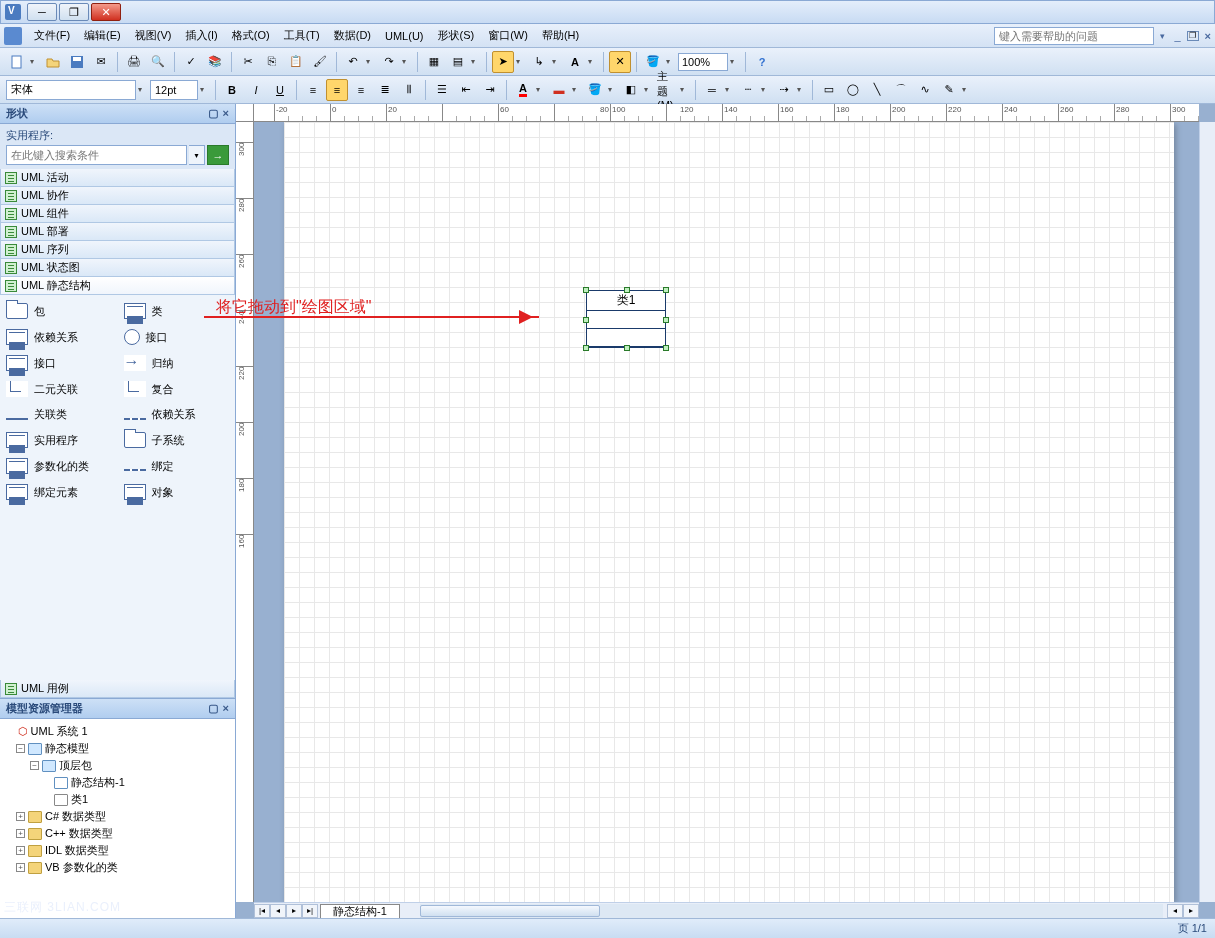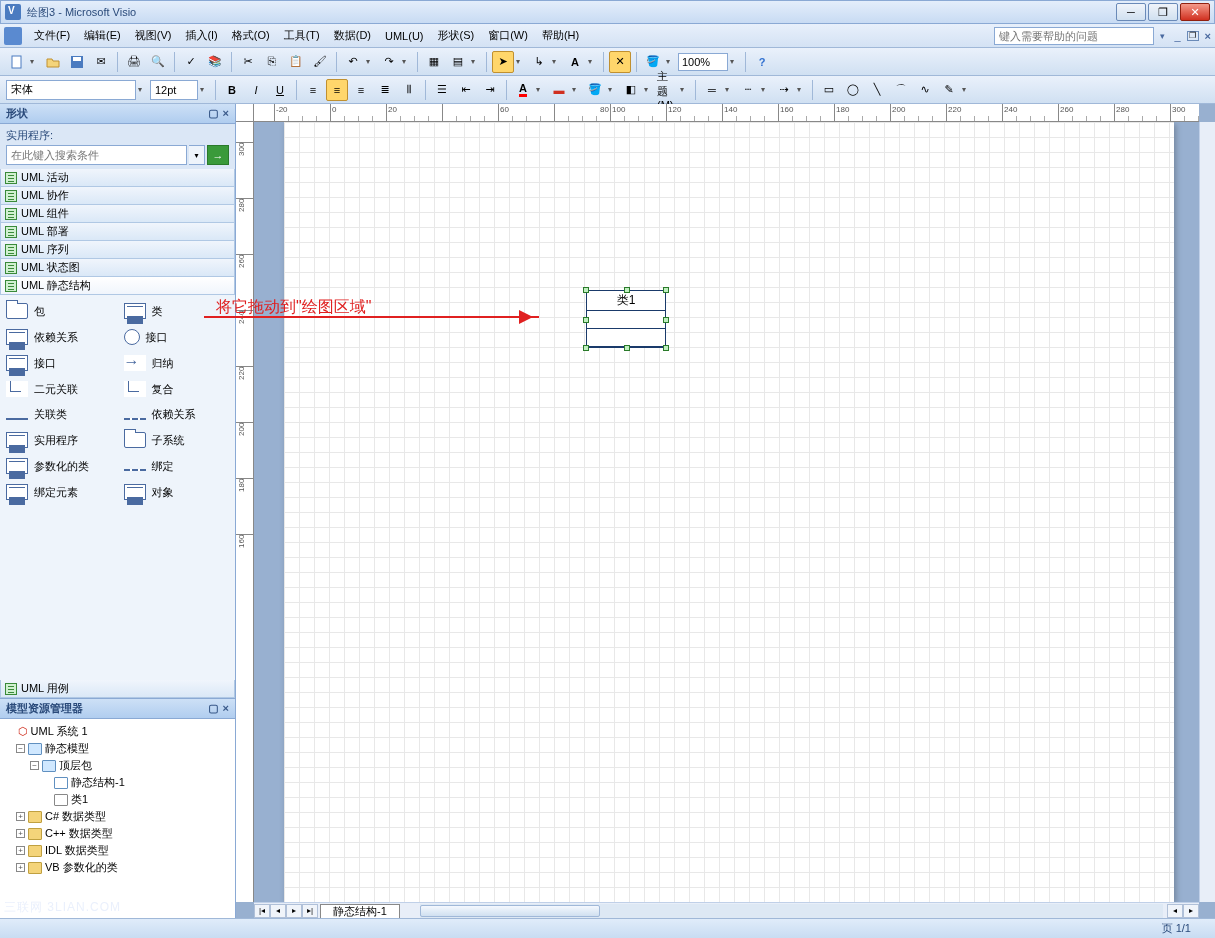--- a/index.html
+++ b/index.html
@@ -82,30 +82,29 @@
 .page{position:absolute;top:0;left:30px;width:890px;height:100%;background:#fff;box-shadow:2px 2px 6px rgba(0,0,0,.25);
  background-image:linear-gradient(#e8e8e8 1px,transparent 1px),linear-gradient(90deg,#e8e8e8 1px,transparent 1px);
  background-size:15px 15px;}
 .umlclass{position:absolute;top:168px;left:302px;width:80px;border:1px solid #1a3a6a;background:#fff;}
 .umlclass .sect{border-bottom:1px solid #1a3a6a;min-height:18px;text-align:center;font-size:12px;padding:1px;}
 .umlclass .sect:last-child{border-bottom:none;}
 .selh{position:absolute;width:6px;height:6px;border:1px solid #2a7a2a;background:#c0f0c0;}
 .annot{position:absolute;color:#e02020;font-size:16px;pointer-events:none;}
 .annot-arrow{position:absolute;height:2px;background:#e02020;pointer-events:none;}
 .annot-arrow::after{content:"";position:absolute;right:-1px;top:-6px;border:7px solid transparent;border-left:14px solid #e02020;}
-.statusbar{height:20px;background:linear-gradient(#e0ecfa,#c8dcf2);border-top:1px solid #a0b8d8;display:flex;align-items:center;padding:0 24px;justify-content:flex-end;color:#2a4a7a;}
+.statusbar{height:20px;background:linear-gradient(#e0ecfa,#c8dcf2);border-top:1px solid #a0b8d8;display:flex;align-items:center;padding:0 8px;justify-content:flex-end;color:#2a4a7a;}
 .watermark{position:absolute;bottom:22px;left:4px;color:rgba(220,230,250,.6);font-size:12px;letter-spacing:1px;}
 svg{display:block;}
 </style>
 </head>
 <body>
 
 <div class="titlebar">
   <div class="icon"></div>
-  <div class="title">绘图3 - Microsoft Visio</div>
   <div class="winbtns">
     <div class="winbtn">─</div>
     <div class="winbtn">❐</div>
     <div class="winbtn close">✕</div>
   </div>
 </div>
 
 <div class="menubar">
   <div class="filemenu"></div>
   <div id="menu-items" style="display: contents;"><span class="mitem">文件(F)</span><span class="mitem">编辑(E)</span><span class="mitem">视图(V)</span><span class="mitem">插入(I)</span><span class="mitem">格式(O)</span><span class="mitem">工具(T)</span><span class="mitem">数据(D)</span><span class="mitem">UML(U)</span><span class="mitem">形状(S)</span><span class="mitem">窗口(W)</span><span class="mitem">帮助(H)</span></div>
@@ -446,21 +445,21 @@
           <div class="tl" style="left: 302px; margin-left: 44px;">80</div>
           <div class="tks" style="left: 314px;"></div>
           <div class="tks" style="left: 328px;"></div>
           <div class="tks" style="left: 342px;"></div>
           <div class="tk" style="left: 356px;"></div>
           <div class="tl" style="left: 358px;">100</div>
           <div class="tks" style="left: 370px;"></div>
           <div class="tks" style="left: 384px;"></div>
           <div class="tks" style="left: 398px;"></div>
           <div class="tk" style="left: 412px;"></div>
-          <div class="tl" style="left: 414px;">120</div>
+          <div class="tl" style="left: 426px;">120</div>
           <div class="tks" style="left: 426px;"></div>
           <div class="tks" style="left: 440px;"></div>
           <div class="tks" style="left: 454px;"></div>
           <div class="tk" style="left: 468px;"></div>
           <div class="tl" style="left: 470px;">140</div>
           <div class="tks" style="left: 482px;"></div>
           <div class="tks" style="left: 496px;"></div>
           <div class="tks" style="left: 510px;"></div>
           <div class="tk" style="left: 524px;"></div>
           <div class="tl" style="left: 526px;">160</div>

